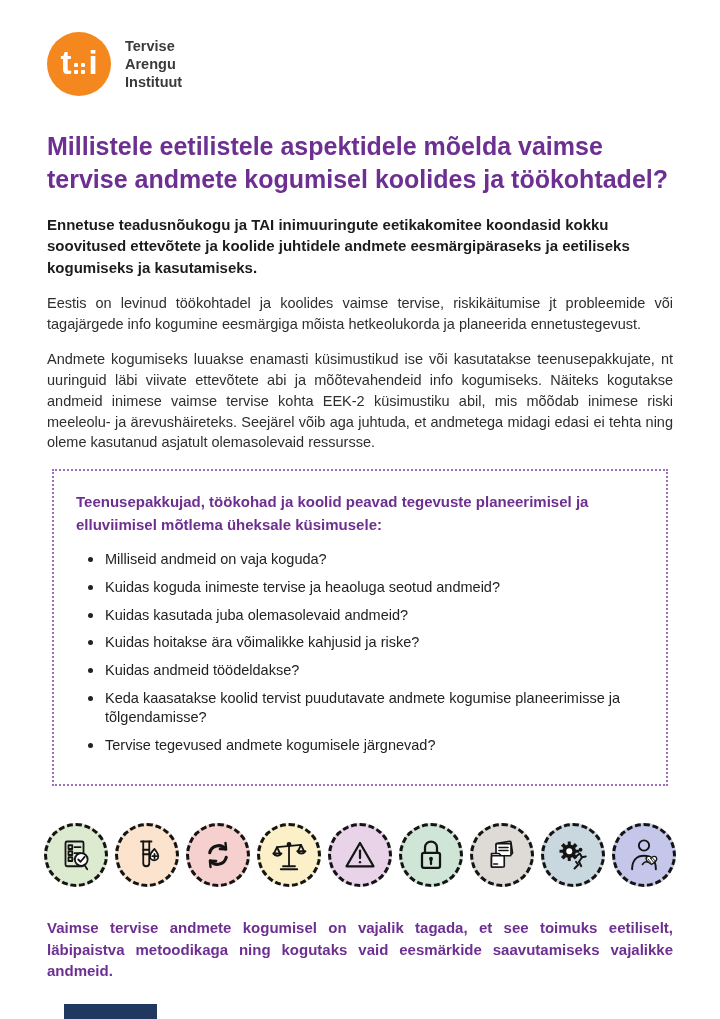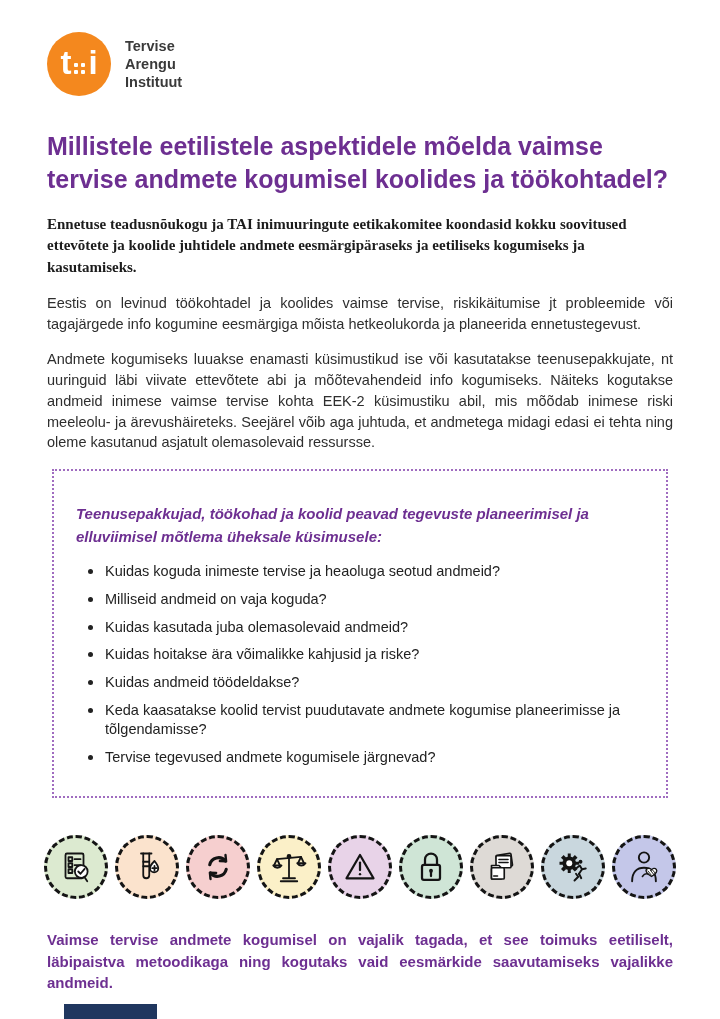--- a/index.html
+++ b/index.html
@@ -29,39 +29,38 @@
 
   
   h1.title{
     margin:34px 0 0 0;
     font-size:25px;line-height:1.32;
     color:var(--accent-purple,#6d2f91);
     font-weight:bold;
   }
   .lead{
     margin:18px 0 0 0;
-    font-size:15px;font-weight:bold;color:#1c1c1c;line-height:1.42;font-family:Liberation Serif, serif;
+    font-size:15px;font-weight:bold;color:#1c1c1c;line-height:1.42;
   }
   .para{
     margin:15px 0 0 0;
     font-size:14.5px;line-height:1.43;color:#2e2e2e;
     text-align:justify;
   }
 
   
   .callout{
     margin:16px 5px 0 5px;
     border:2px dotted var(--border-purple,#a06cc0);
     padding:16px 22px 20px 22px;
   }
   .callout-heading{
     font-size:15px;font-weight:bold;line-height:1.5;
     color:var(--accent-purple,#6d2f91);
-    margin:16px 0 14px 0;
-    font-style:italic;
+    margin:4px 0 14px 0;
   }
   ul.qlist{list-style:none;margin:0;padding:0 0 0 12px;}
   ul.qlist li{
     position:relative;
     padding-left:17px;
     font-size:14.5px;line-height:1.33;color:#222;
     margin-bottom:8.5px;
   }
   ul.qlist li::before{
     content:"";position:absolute;left:0;top:7px;
@@ -125,22 +124,22 @@
     <h1 class="title">Millistele eetilistele aspektidele mõelda vaimse tervise andmete kogumisel koolides ja töökohtadel?</h1>
 
     <p class="lead">Ennetuse teadusnõukogu ja TAI inimuuringute eetikakomitee koondasid kokku soovitused ettevõtete ja koolide juhtidele andmete eesmärgipäraseks ja eetiliseks kogumiseks ja kasutamiseks.</p>
 
     <p class="para">Eestis on levinud töökohtadel ja koolides vaimse tervise, riskikäitumise jt probleemide või tagajärgede info kogumine eesmärgiga mõista hetkeolukorda ja planeerida ennetustegevust.</p>
     <p class="para">Andmete kogumiseks luuakse enamasti küsimustikud ise või kasutatakse teenusepakkujate, nt uuringuid läbi viivate ettevõtete abi ja mõõtevahendeid info kogumiseks. Näiteks kogutakse andmeid inimese vaimse tervise kohta EEK-2 küsimustiku abil, mis mõõdab inimese riski meeleolu- ja ärevushäireteks. Seejärel võib aga juhtuda, et andmetega midagi edasi ei tehta ning oleme kasutanud asjatult olemasolevaid ressursse.</p>
 
     <div class="callout">
       <p class="callout-heading">Teenusepakkujad, töökohad ja koolid peavad tegevuste planeerimisel ja elluviimisel mõtlema üheksale küsimusele:</p>
       <ul class="qlist">
+        <li>Milliseid andmeid on vaja koguda?</li>
         <li>Kuidas koguda inimeste tervise ja heaoluga seotud andmeid?</li>
-        <li>Milliseid andmeid on vaja koguda?</li>
         <li>Kuidas kasutada juba olemasolevaid andmeid?</li>
         <li>Kuidas hoitakse ära võimalikke kahjusid ja riske?</li>
         <li>Kuidas andmeid töödeldakse?</li>
         <li>Keda kaasatakse koolid tervist puudutavate andmete kogumise planeerimisse ja tõlgendamisse?</li>
         <li>Tervise tegevused andmete kogumisele järgnevad?</li>
       </ul>
     </div>
 
     <div class="icon-row">
 

